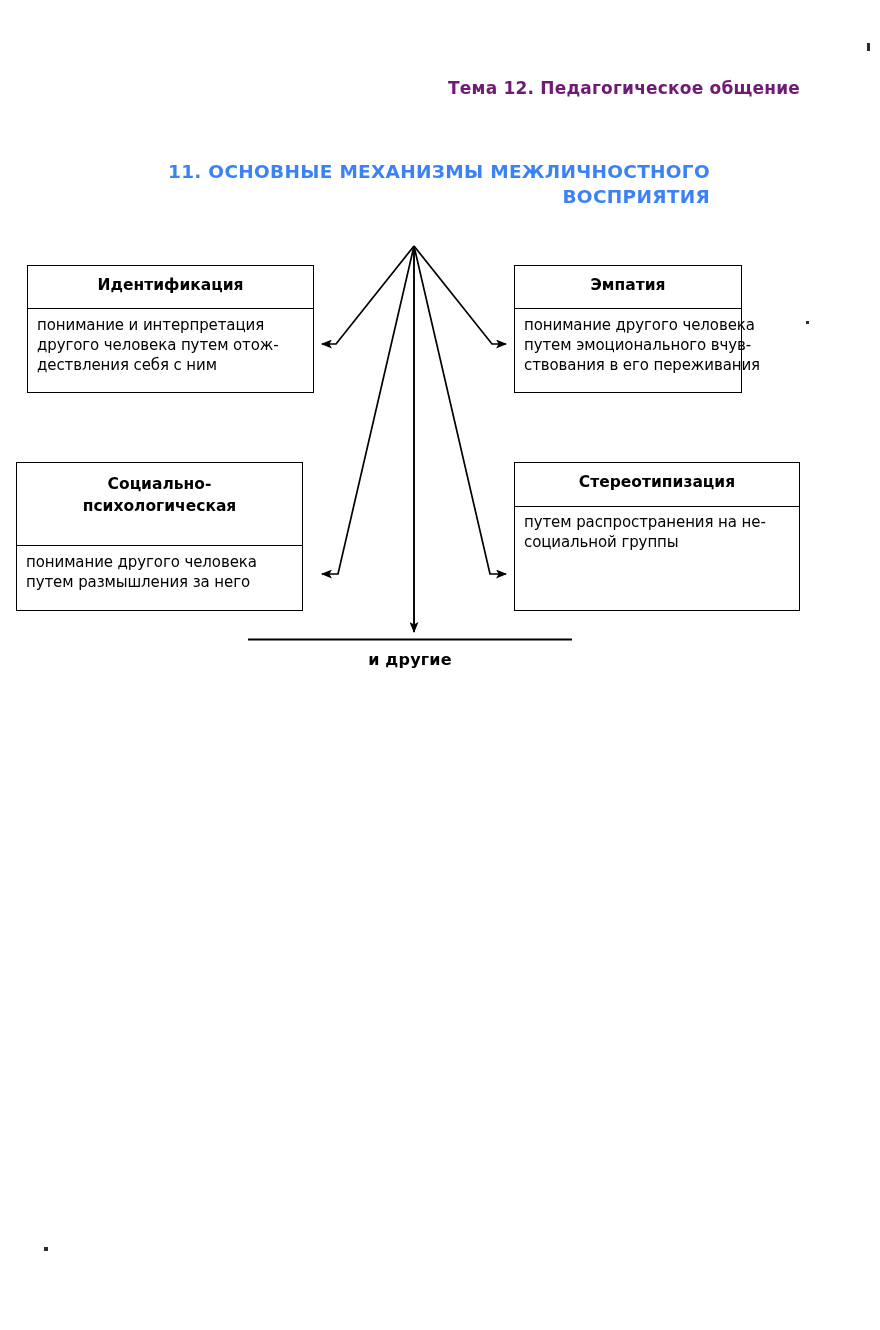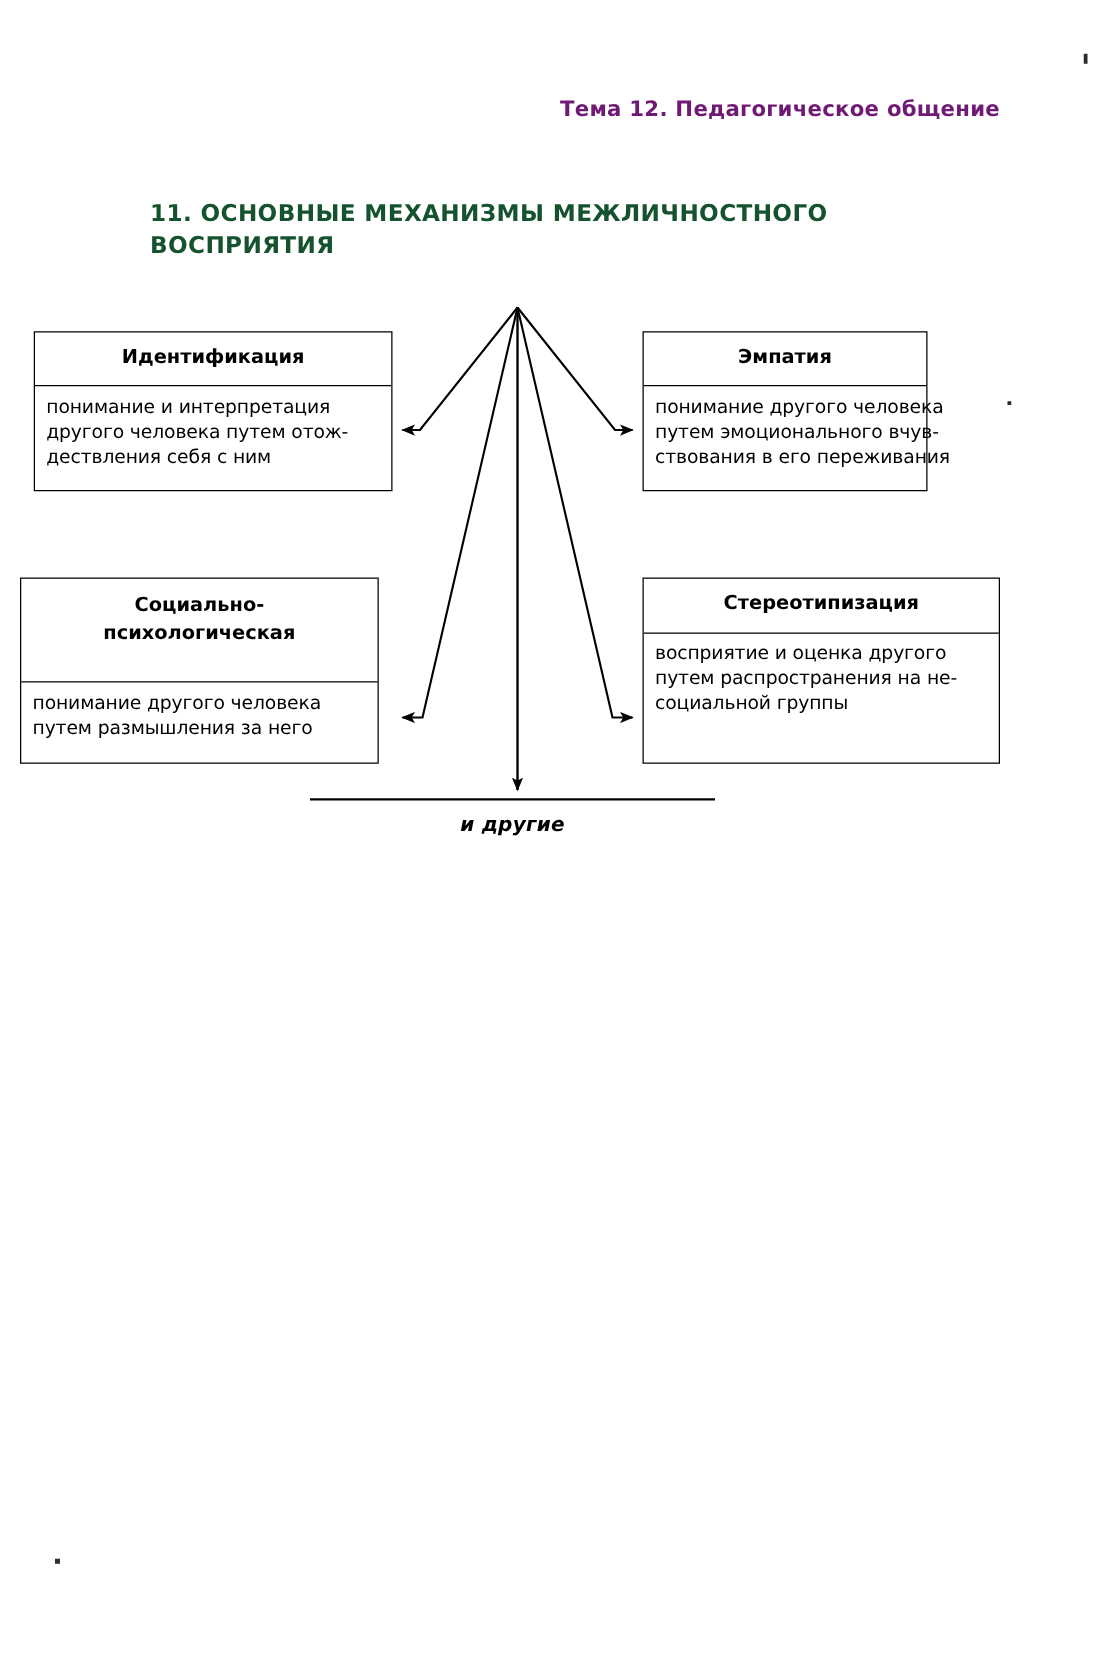--- a/index.html
+++ b/index.html
@@ -34,26 +34,26 @@
     letter-spacing: 0.2px;
     color: #701a75;
   }
 
   
   .title-block {
     position: absolute;
     left: 120px;
     top: 160px;
     width: 590px;
-    text-align: left;
+    text-align: right;
     font-size: 18.5px;
     font-weight: bold;
     line-height: 1.33;
     letter-spacing: 0.3px;
-    color: #14532d;
+    color: #3b82f6;
   }
   .title-block .tline { display: block; }
 
   
   .node {
     position: absolute;
     border: 1.6px solid #000;
     background: #fff;
     box-sizing: border-box;
   }
@@ -101,21 +101,20 @@
   
   .bottom-label {
     position: absolute;
     left: 248px;
     top: 650px;
     width: 324px;
     text-align: center;
     font-size: 16px;
     font-weight: bold;
     letter-spacing: 0.2px;
-    font-style: italic;
   }
 
   
   .speck {
     position: absolute;
     background: #2b2b2b;
   }
   #speck-top-right { left: 867px; top: 43px; width: 3px; height: 8px; }
   #speck-right-mid { left: 806px; top: 321px; width: 3px; height: 3px; }
   #speck-bottom-left { left: 44px; top: 1247px; width: 4px; height: 4px; }
@@ -183,21 +182,20 @@
       <span class="bline">понимание другого человека</span>
       <span class="bline">путем размышления за него</span>
     </div>
   </div>
 
   <div class="node" id="node-stereotyping">
     <div class="node-head">
       <span class="hline">Стереотипизация</span>
     </div>
     <div class="node-body">
-      <span class="bline">восприятие и оценка другого</span>
       <span class="bline">путем распространения на не-</span>
       <span class="bline">социальной группы</span>
     </div>
   </div>
 
   <div class="bottom-label">и другие</div>
 
   <div class="speck" id="speck-top-right"></div>
   <div class="speck" id="speck-right-mid"></div>
   <div class="speck" id="speck-bottom-left"></div>

